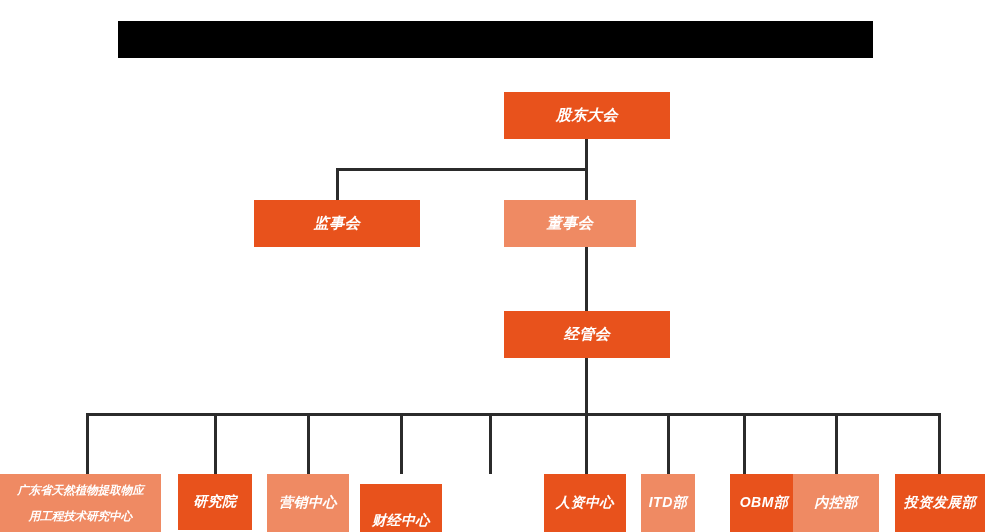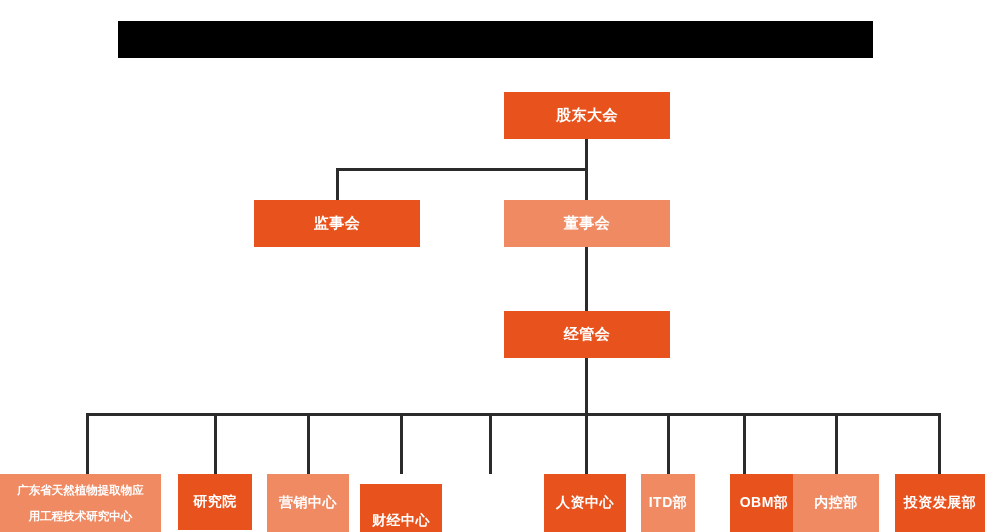--- a/index.html
+++ b/index.html
@@ -35,20 +35,21 @@
     box-sizing: border-box;
     display: flex;
     align-items: center;
     justify-content: center;
     text-align: left;
     color: #ffffff;
     font-weight: bold;
     line-height: 1.25;
     letter-spacing: 0.5px;
     user-select: none;
+    font-style: italic;
   }
   .node.dark  { background: #e8521c; }
   .node.light { background: #ef8a63; }
 
   .lvl-top { font-size: 15px; }
   .lvl-mid { font-size: 15px; }
   .leaf    { font-size: 14px; padding: 13px 4px; gap: 9px; }
   .leaf.wrap { font-size: 11.5px; line-height: 1.45; letter-spacing: 0px; }
 
   
@@ -68,21 +69,21 @@
 
   <div class="node dark lvl-top" style="left:504px; top:92px; width:166px; height:47px;">股东大会</div>
 
   <div class="conn vline" style="left:585px; top:139px; width:3px; height:32px;"></div>
   <div class="conn hline" style="left:336px; top:168px; width:252px; height:3px;"></div>
   <div class="conn vline" style="left:336px; top:168px; width:3px; height:33px;"></div>
   <div class="conn vline" style="left:585px; top:168px; width:3px; height:33px;"></div>
 
   <div class="node dark lvl-mid" style="left:254px; top:200px; width:166px; height:47px;">监事会</div>
 
-  <div class="node light lvl-mid" style="left:504px; top:200px; width:166px; height:47px;">董事会</div>
+  <div class="node light lvl-mid" style="left:504px; top:200px; width:132px; height:47px;">董事会</div>
 
   <div class="conn vline" style="left:585px; top:247px; width:3px; height:65px;"></div>
 
   <div class="node dark lvl-mid" style="left:504px; top:311px; width:166px; height:47px;">经管会</div>
 
   <div class="conn vline" style="left:585px; top:358px; width:3px; height:58px;"></div>
   <div class="conn hline" style="left:86px; top:413px; width:855px; height:3px;"></div>
 
   <div class="conn vline" style="left:86px;  top:413px; width:3px; height:61px;"></div>
   <div class="conn vline" style="left:214px; top:413px; width:3px; height:61px;"></div>

